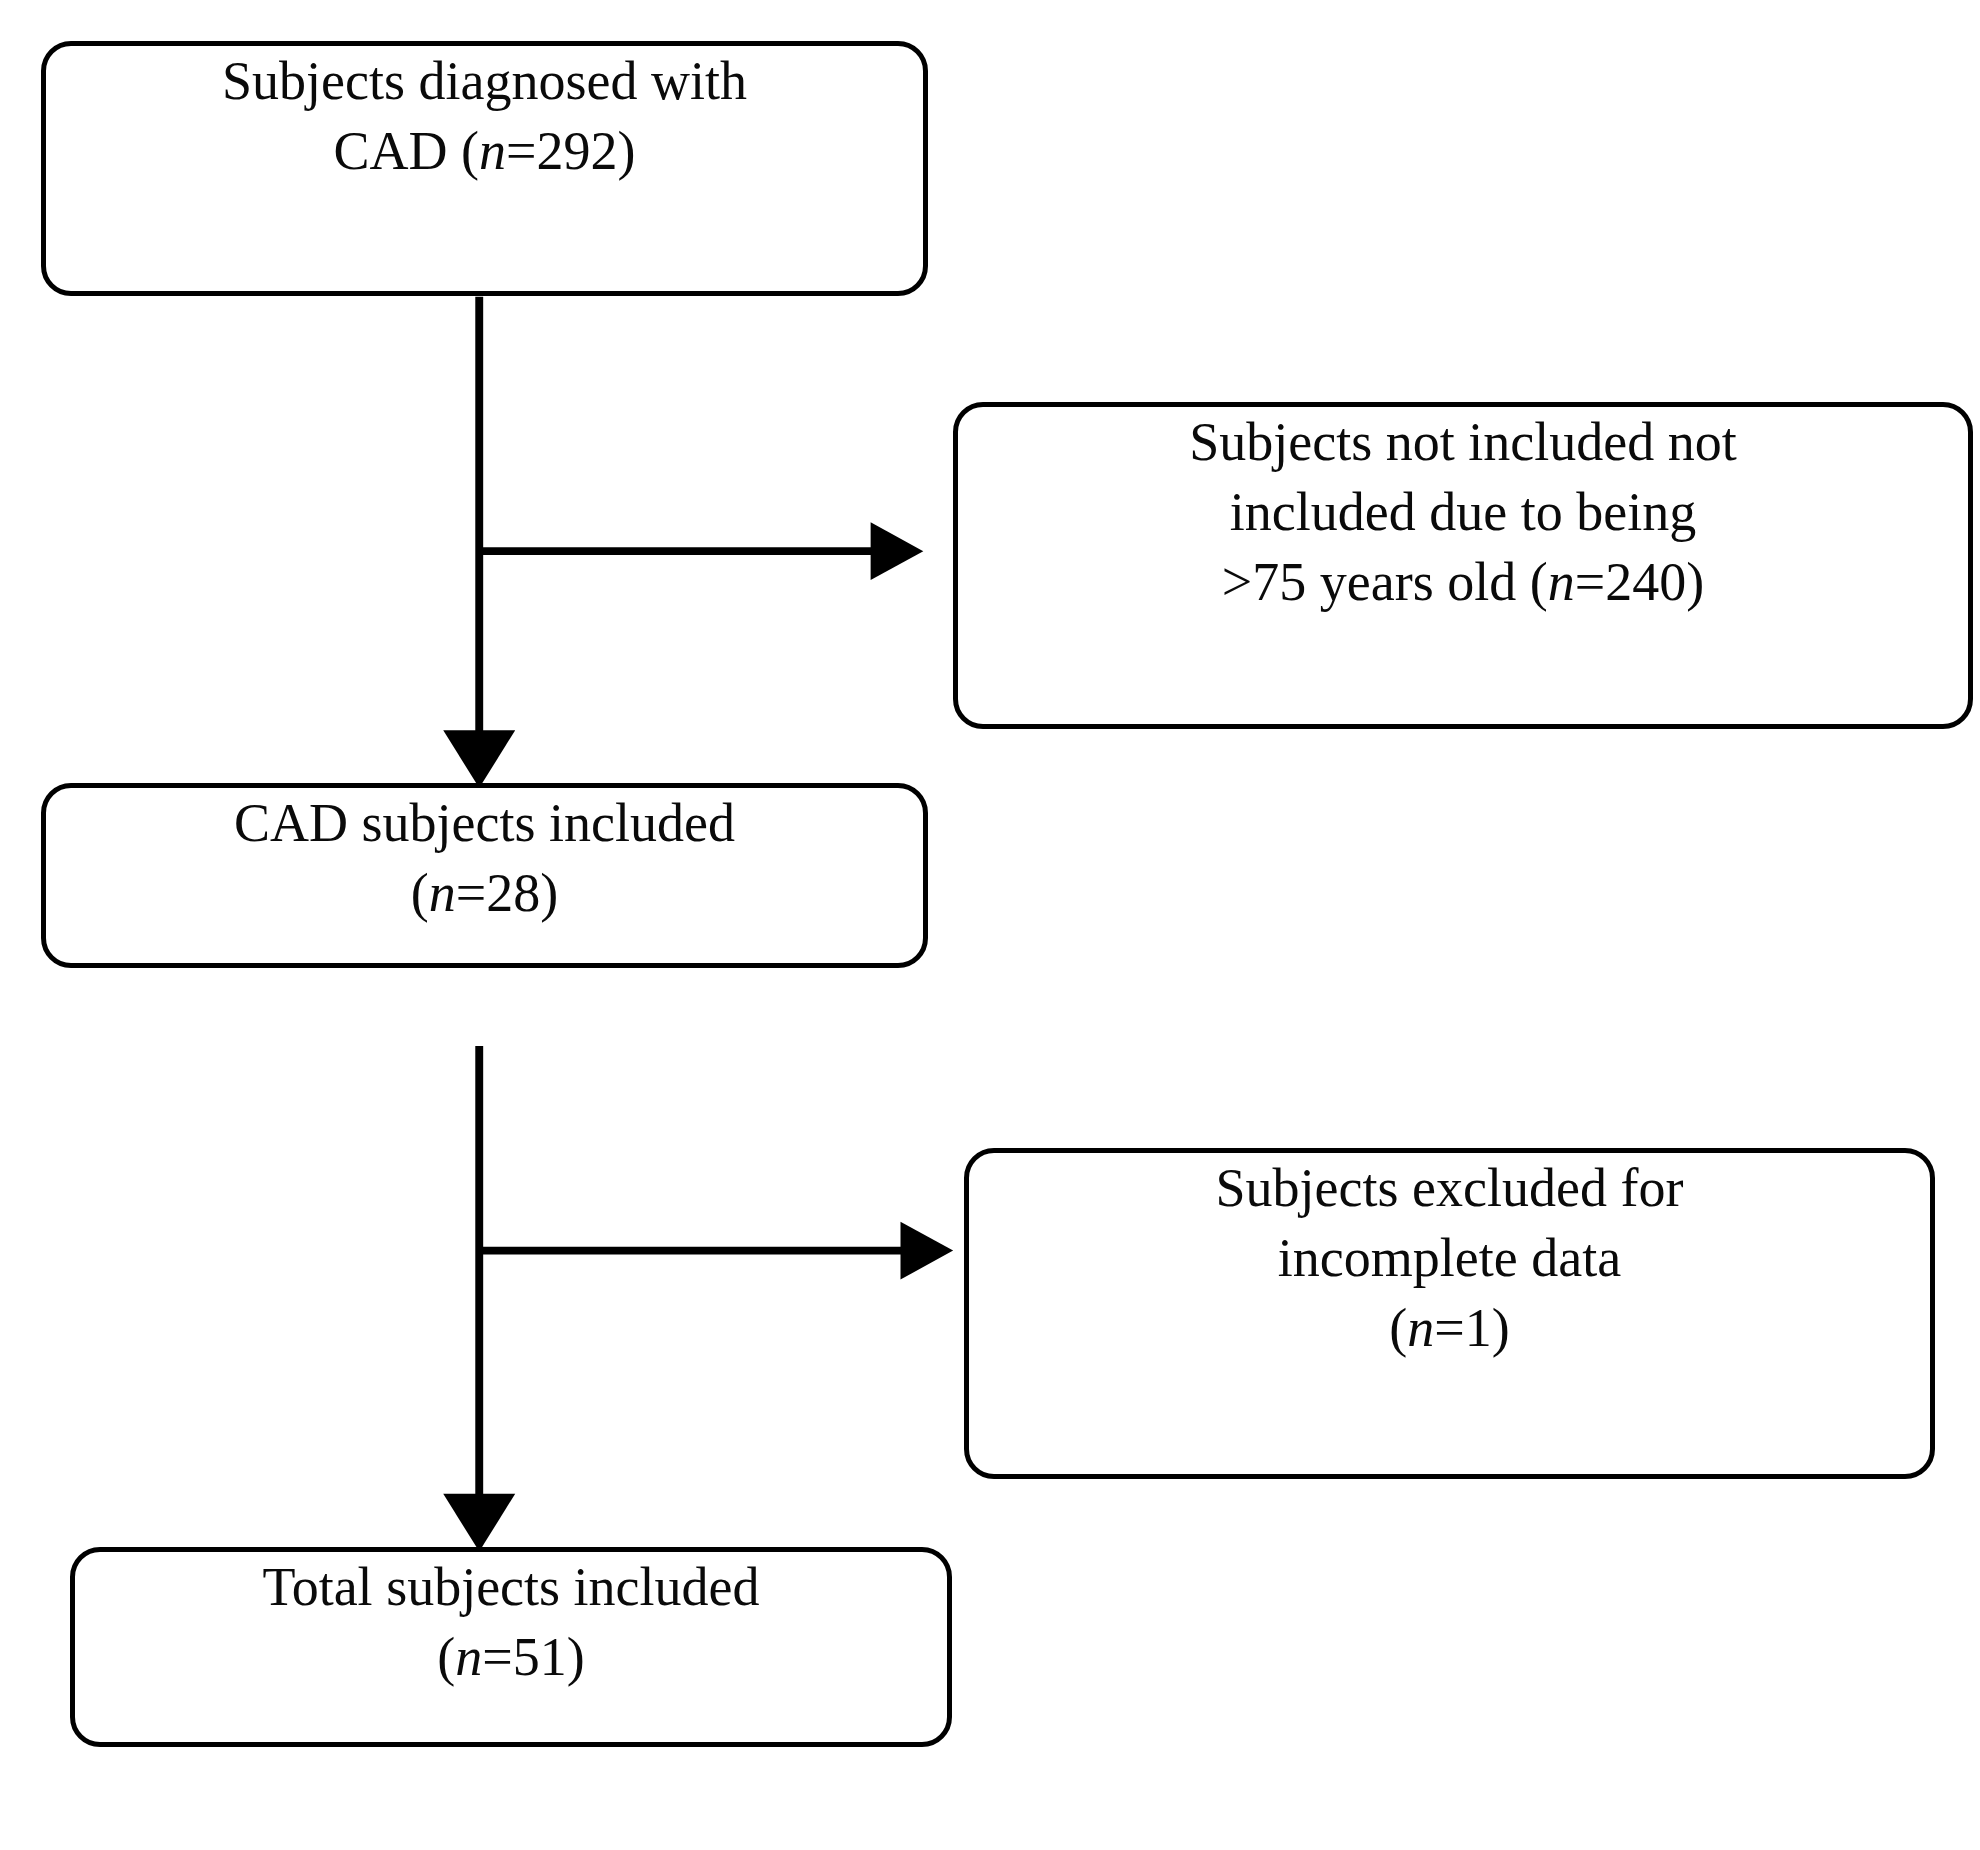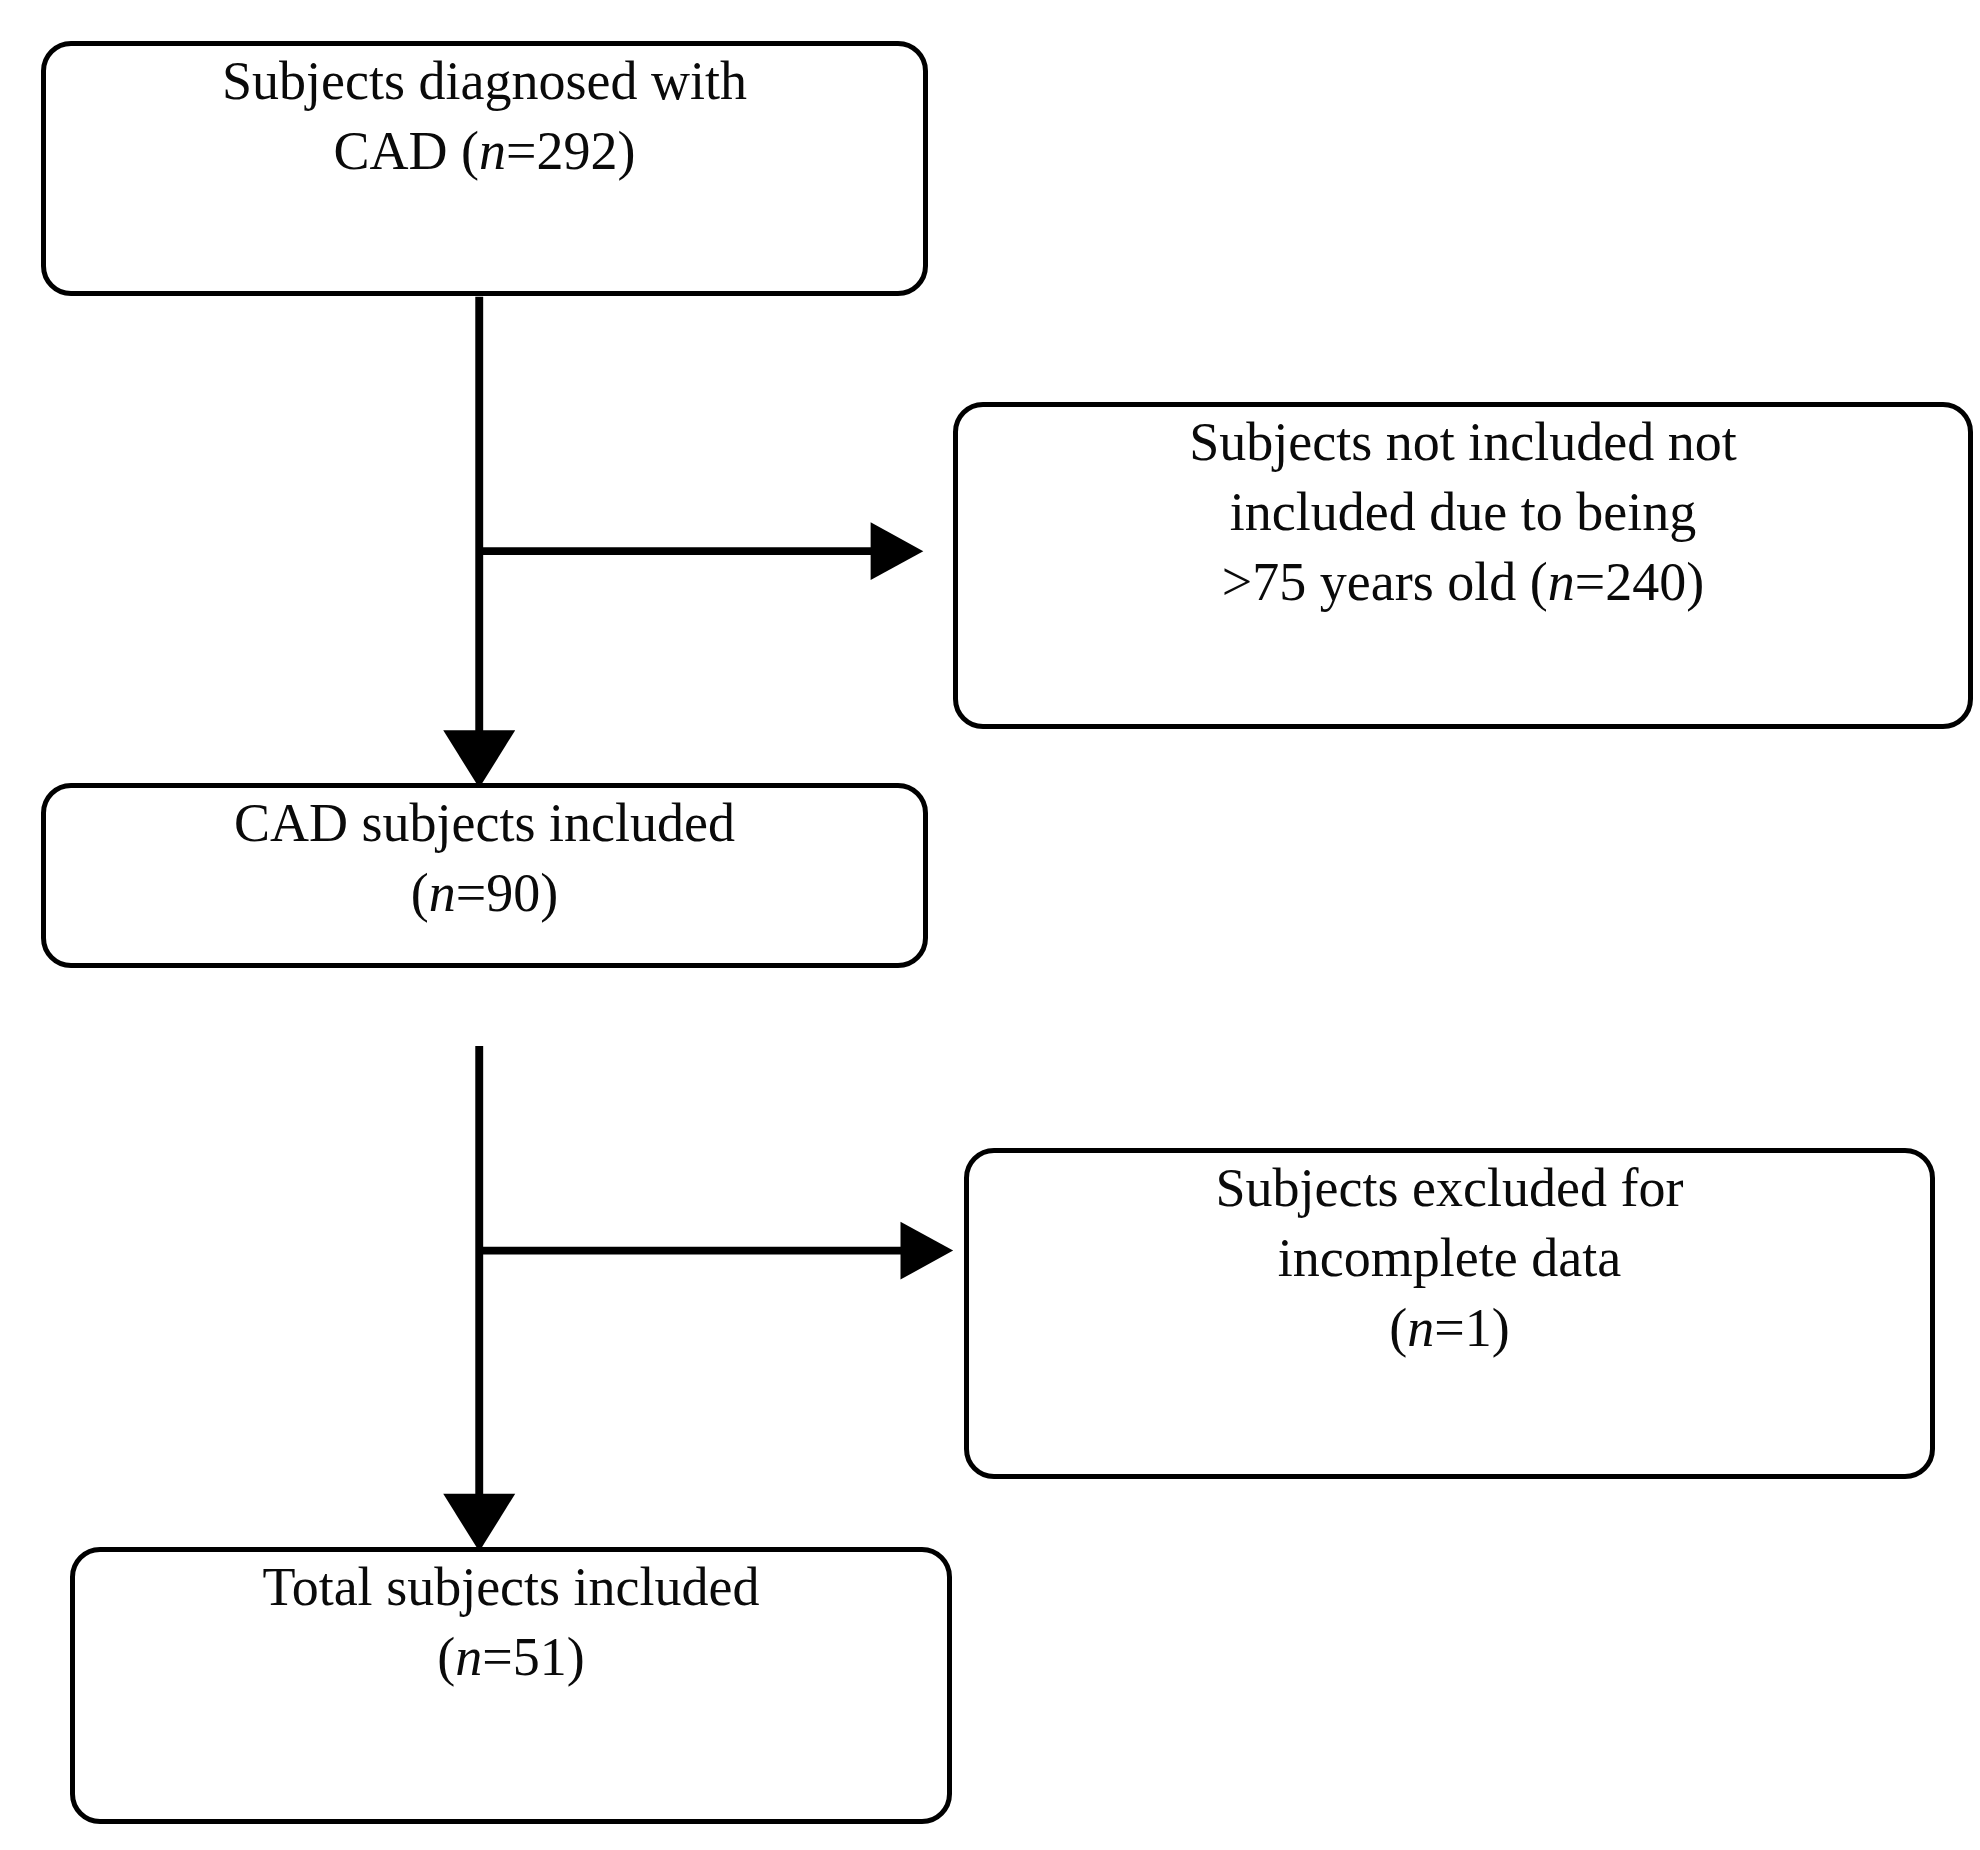--- a/index.html
+++ b/index.html
@@ -38,21 +38,21 @@
   }
   .flow-box .nvar {
     font-style: italic;
   }
 
   
   #box-diagnosed   { left: 41px;   top: 41px;   width: 887px; height: 255px; }
   #box-age-excluded{ left: 922px; top: 402px;  width: 1020px; height: 327px; margin-left: 31px; }
   #box-cad-included{ left: 41px;   top: 783px;  width: 887px; height: 185px; }
   #box-data-excluded{left: 964px; top: 1148px; width: 971px; height: 331px; }
-  #box-total       { left: 70px;   top: 1547px; width: 882px; height: 277px; }
+  #box-total       { left: 70px;   top: 1547px; width: 882px; height: 200px; }
 
   
   #connectors {
     position: absolute;
     left: 0;
     top: 0;
     width: 1980px;
     height: 1850px;
     pointer-events: none;
   }
@@ -100,21 +100,21 @@
   </div>
 
   <div class="flow-box" id="box-age-excluded">
     <span class="line">Subjects not included not</span>
     <span class="line">included due to being</span>
     <span class="line"><span>&gt;75 years old (</span><span class="nvar">n</span><span>=240)</span></span>
   </div>
 
   <div class="flow-box" id="box-cad-included">
     <span class="line">CAD subjects included</span>
-    <span class="line"><span>(</span><span class="nvar">n</span><span>=90)</span></span>
+    <span class="line"><span>(</span><span class="nvar">n</span><span>=28)</span></span>
   </div>
 
   <div class="flow-box" id="box-data-excluded">
     <span class="line">Subjects excluded for</span>
     <span class="line">incomplete data</span>
     <span class="line"><span>(</span><span class="nvar">n</span><span>=1)</span></span>
   </div>
 
   <div class="flow-box" id="box-total">
     <span class="line">Total subjects included</span>

